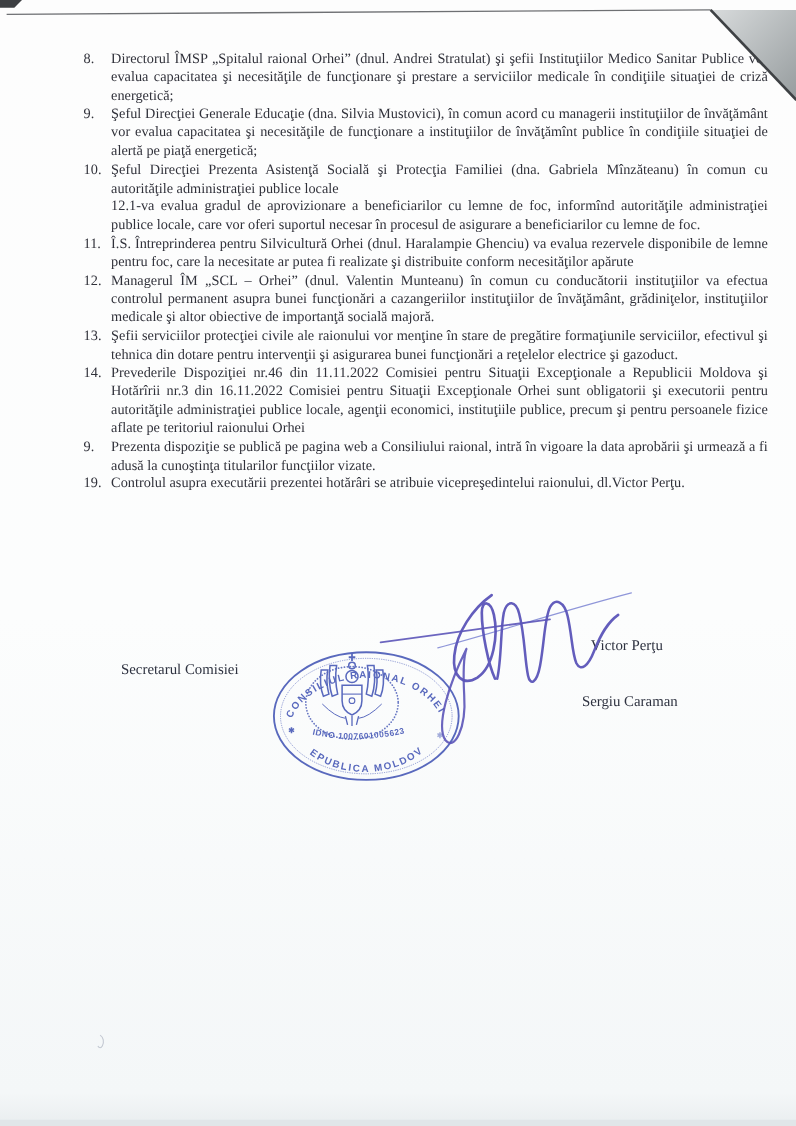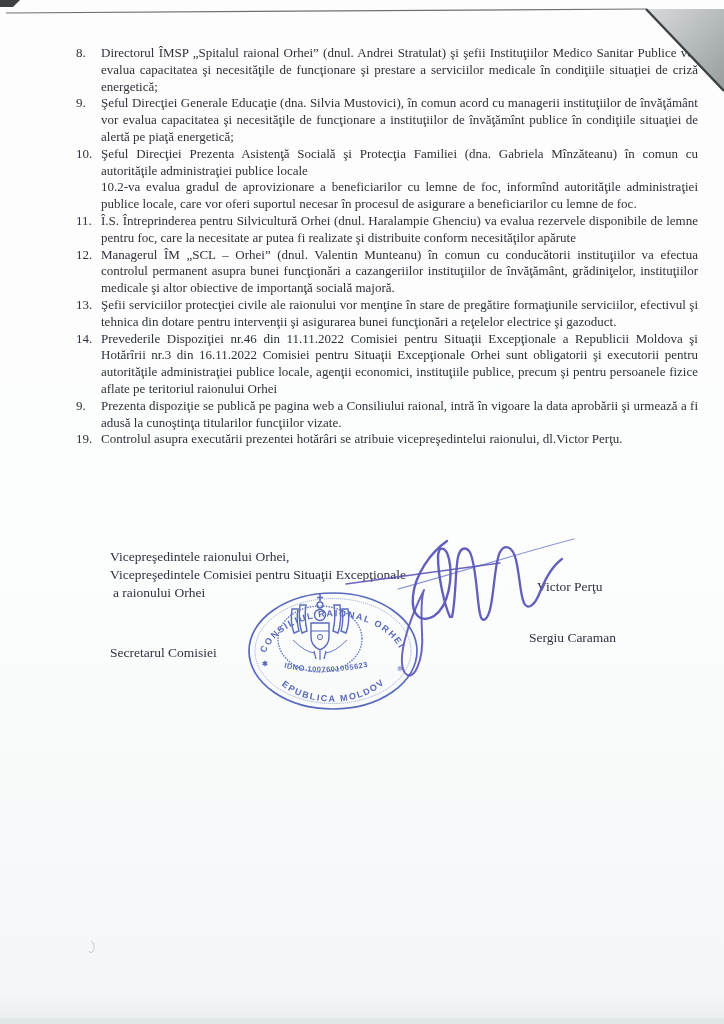--- a/index.html
+++ b/index.html
@@ -34,21 +34,21 @@
     <div class="item">
       <span class="num">9.</span>
       <div class="txt">
           <p>Şeful Direcţiei Generale Educaţie (dna. Silvia Mustovici), în comun acord cu managerii instituţiilor de învăţământ vor evalua capacitatea şi necesităţile  de funcţionare a instituţiilor de învăţămînt publice în condiţiile situaţiei de alertă pe piaţă energetică;</p>
         </div>
     </div>
     <div class="item">
       <span class="num">10.</span>
       <div class="txt">
         <p>Şeful  Direcţiei  Prezenta Asistenţă Socială şi Protecţia Familiei (dna. Gabriela Mînzăteanu) în comun cu autorităţile administraţiei publice locale</p>
-        <p>10.2-va evalua gradul de aprovizionare a beneficiarilor cu lemne de foc, informînd autorităţile administraţiei publice locale, care vor oferi suportul necesar în procesul de asigurare a beneficiarilor cu lemne de foc.</p>
+        <p>12.1-va evalua gradul de aprovizionare a beneficiarilor cu lemne de foc, informînd autorităţile administraţiei publice locale, care vor oferi suportul necesar în procesul de asigurare a beneficiarilor cu lemne de foc.</p>
       </div>
     </div>
     <div class="item">
       <span class="num">11.</span>
       <div class="txt">
           <p>Î.S. Întreprinderea  pentru Silvicultură Orhei (dnul. Haralampie Ghenciu) va evalua rezervele disponibile de lemne pentru foc, care la necesitate ar putea fi realizate şi distribuite conform necesităţilor apărute</p>
         </div>
     </div>
     <div class="item">
       <span class="num">12.</span>
@@ -75,27 +75,22 @@
         </div>
     </div>
     <div class="item">
       <span class="num">19.</span>
       <div class="txt">
           <p>Controlul asupra executării prezentei hotărâri se atribuie vicepreşedintelui raionului, dl.Victor Perţu.</p>
         </div>
     </div>
   </div>
 
-  <div class="sig sig-lines" style="left:110px;top:548px;">
-    <div>Vicepreşedintele raionului Orhei,</div>
-    <div>Vicepreşedintele Comisiei pentru Situaţii Excepţionale</div>
-    <div style="padding-left:3px;">a raionului Orhei</div>
-  </div>
   <div class="sig" style="left:537px;top:579px;">Victor Perţu</div>
-  <div class="sig" style="left:110px;top:645px;">Secretarul Comisiei</div>
+  <div class="sig" style="left:110px;top:601px;">Secretarul Comisiei</div>
   <div class="sig" style="left:529px;top:630px;">Sergiu Caraman</div>
 
   <div class="stamp-box">
     <svg width="180" height="128" viewBox="-90 -64 180 128">
       <defs>
         <path id="arcTop" d="M -70 10 A 71 51 0 0 1 70 6" fill="none"></path>
         <path id="arcBottom" d="M -52 34 A 66 46 0 0 0 52 32" fill="none"></path>
         <path id="arcIdno" d="M -52 16 Q 4 30 74 4" fill="none"></path>
       </defs>
       <g stroke="#4355b5" fill="none">

